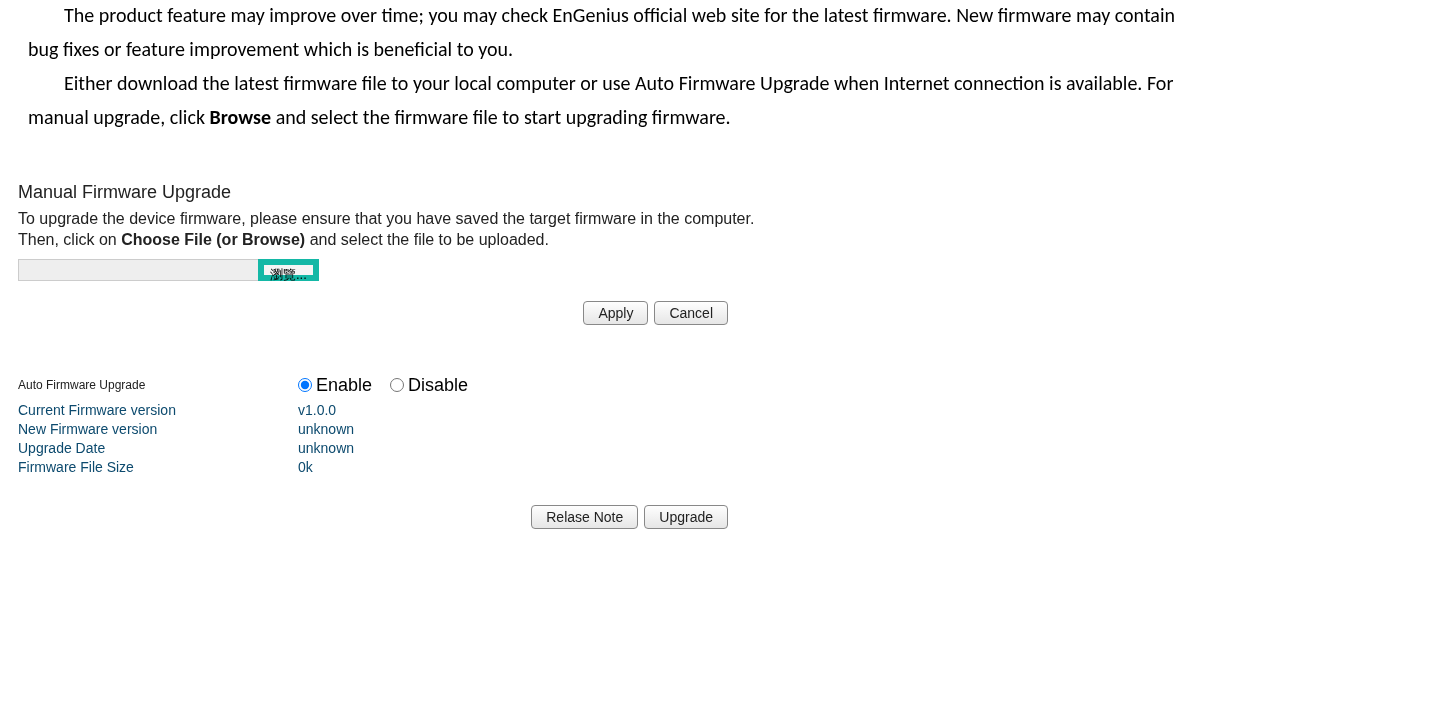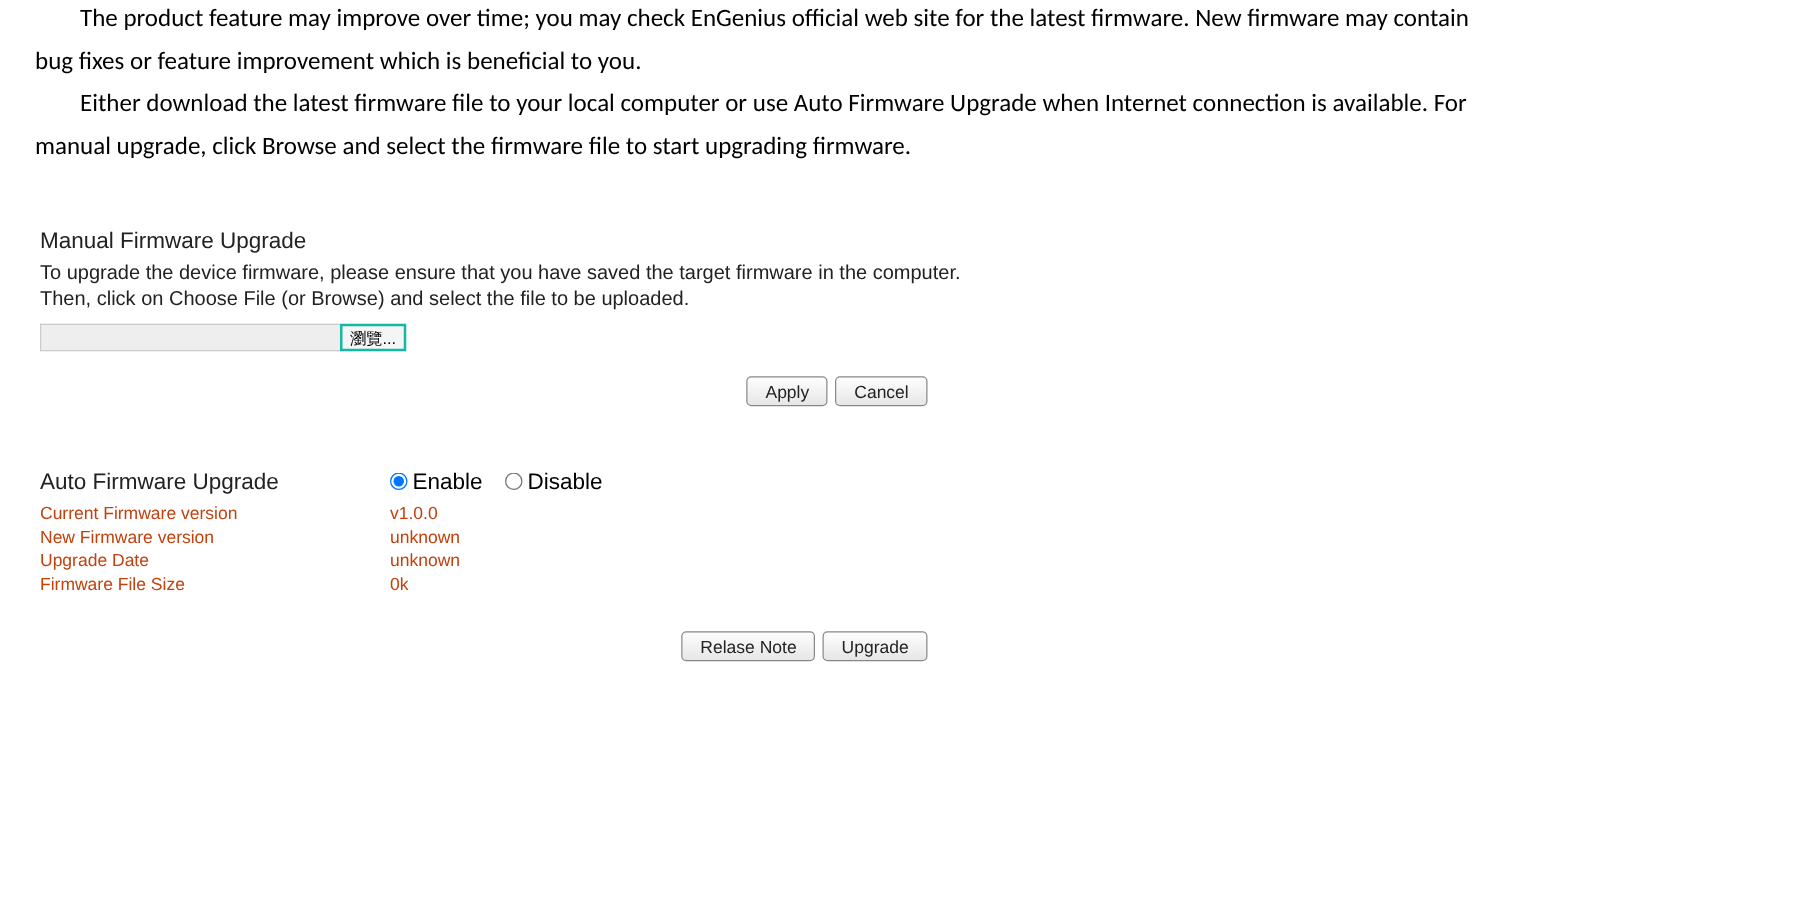--- a/index.html
+++ b/index.html
@@ -22,25 +22,25 @@
   .body-text {
     font-size: 20px;
     line-height: 1.5;
     margin: 0 0 4px 0;
     padding-left: 28px;
   }
   .indent {
     text-indent: 36px;
   }
   .bold {
-    font-weight: 400;
+    font-weight: 700;
   }
   .ui-panel {
     margin-top: 30px;
-    padding: 20px 32px;
+    padding: 20px 18px;
     width: 740px;
     font-family: Arial, Helvetica, sans-serif;
     color: #000;
   }
   .ui-heading {
     font-size: 18px;
     margin-bottom: 6px;
     color: #222;
   }
   .ui-subtext {
@@ -59,21 +59,21 @@
     height: 22px;
     background: #eee;
     border: 1px solid #ccc;
     border-right: none;
     box-sizing: border-box;
   }
   .file-browse {
     height: 22px;
     font-size: 13px;
     background: #f5f5f5;
-    border: 2px solid #14b8a6;
+    border: 6px solid #14b8a6;
     padding: 0 6px;
     cursor: pointer;
     font-family: Arial, sans-serif;
     line-height: 20px;
   }
   .btn-row {
     display: flex;
     justify-content: flex-end;
     gap: 6px;
     margin-bottom: 50px;
@@ -89,39 +89,39 @@
     font-family: Arial, Helvetica, sans-serif;
     color: #222;
   }
   .auto-row {
     display: flex;
     align-items: center;
     margin-bottom: 6px;
   }
   .auto-label {
     width: 280px;
-    font-size: 18px;
+    font-size: 12px;
     color: #222;
   }
   .radio-group {
     display: flex;
     align-items: center;
     gap: 18px;
     font-size: 18px;
   }
   .radio-group label {
     display: flex;
     align-items: center;
     gap: 4px;
   }
   .info-row {
     display: flex;
     align-items: center;
     font-size: 14px;
-    color: #c2410c;
+    color: #0c4a6e;
     margin-bottom: 3px;
   }
   .info-label {
     width: 280px;
   }
   .btn-row2 {
     display: flex;
     justify-content: flex-end;
     gap: 6px;
     margin-top: 30px;

